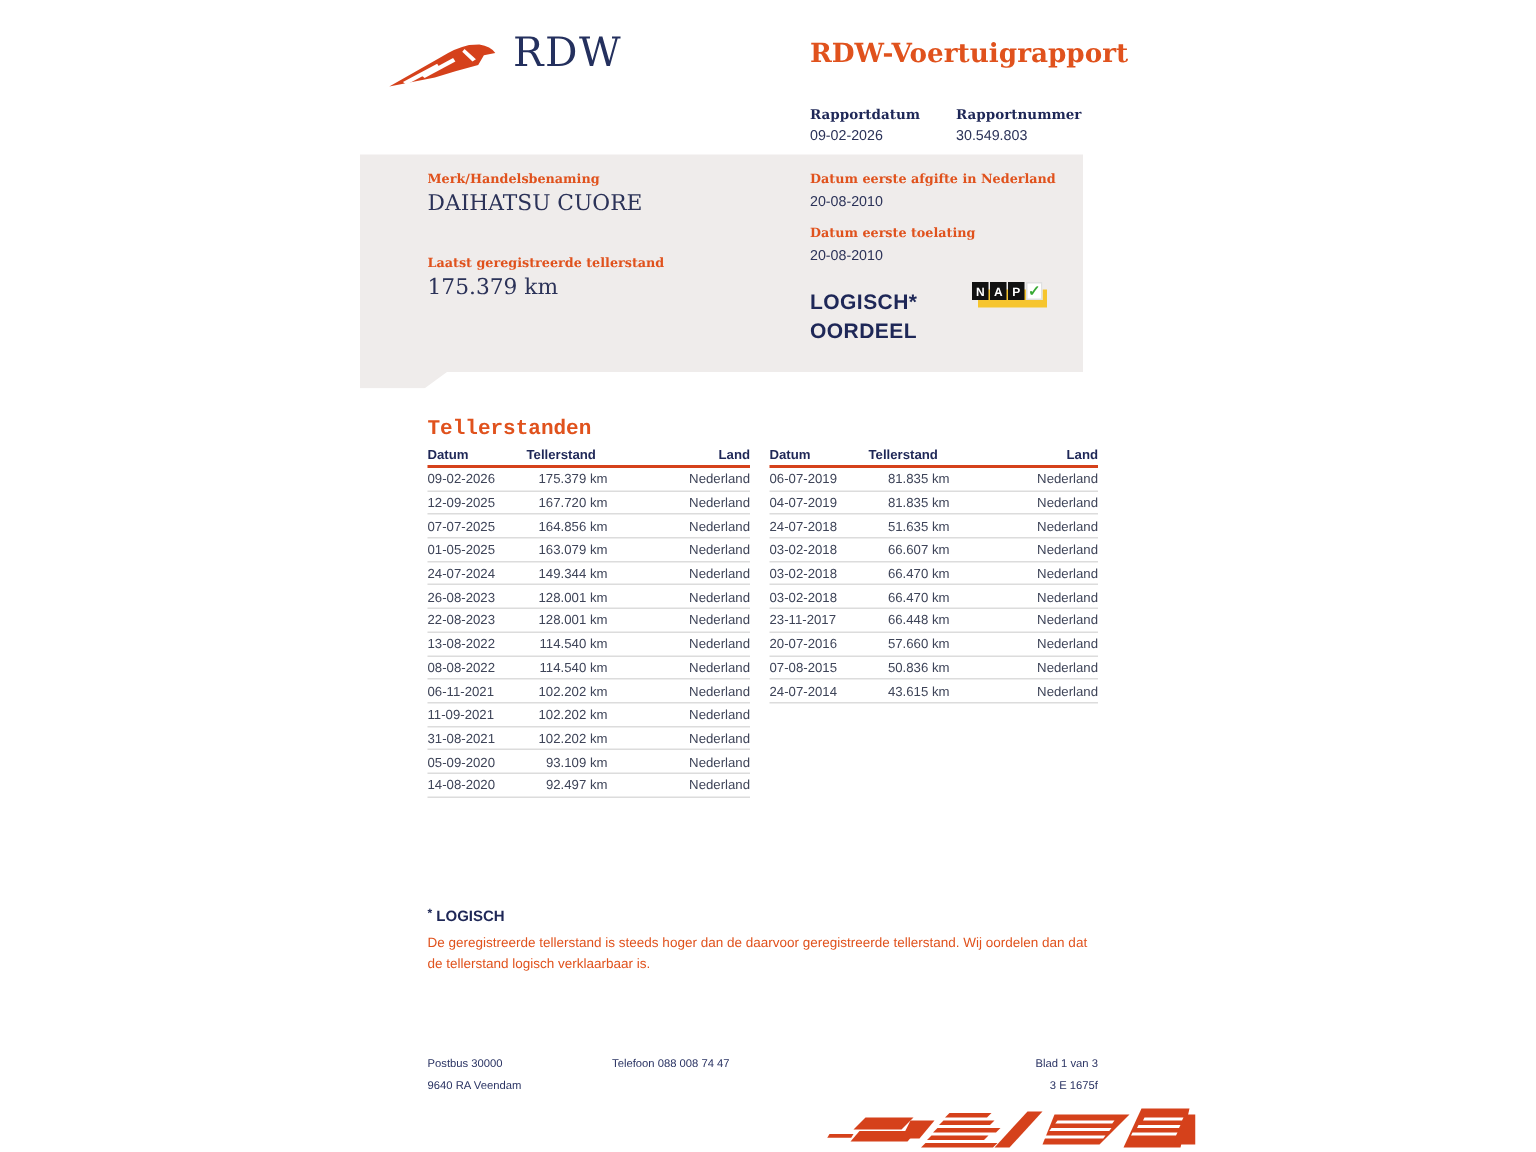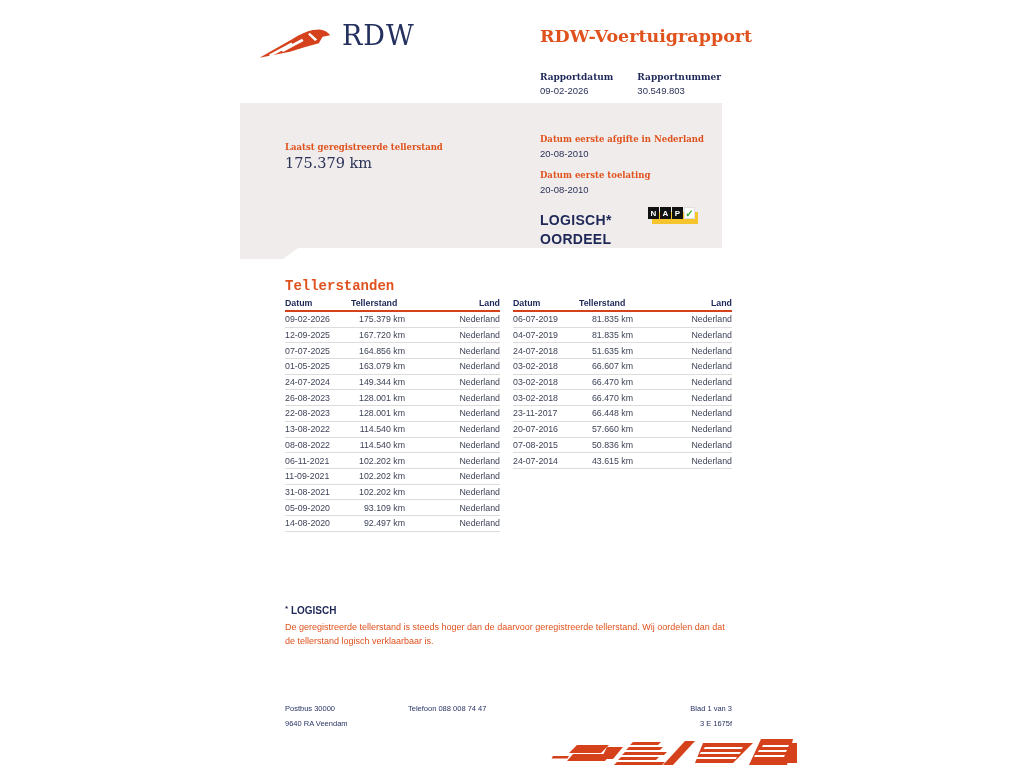--- a/index.html
+++ b/index.html
@@ -17,21 +17,21 @@
   .rep-col{min-width:58px;}
 
   
   .graybox{left:240px;top:103px;width:482px;height:145px;background:#EFECEB;}
   .graybox:after{content:"";position:absolute;left:0;top:100%;width:58px;height:11px;background:#EFECEB;
                  clip-path:polygon(0 0,100% 0,74% 100%,0 100%);}
   .fld-lbl{font-family:"DejaVu Serif", serif;font-weight:bold;font-size:8.5px;color:#E0521D;}
   .fld-val{font-family:"DejaVu Serif", serif;font-size:14.5px;color:#2B3258;margin-top:3px;}
   .fld-val.sm{font-size:9.5px;font-family:"Liberation Sans", sans-serif;margin-top:4px;}
   .gb-l{position:absolute;left:45px;top:12px;}
-  .gb-r{position:absolute;left:300px;top:12px;margin-top:19px;}
+  .gb-r{position:absolute;left:300px;top:12px;}
   .fld{margin-bottom:11px;}
   .oordeel{font-size:14px;font-weight:bold;color:#1E2757;letter-spacing:.3px;line-height:19px;margin-top:16px;}
   .nap{position:absolute;left:108px;top:73px;width:52px;height:18px;}
   .nap .shadow{position:absolute;left:4px;top:5px;width:46px;height:12px;background:#F6C52E;}
   .nap .tiles{position:absolute;left:0;top:0;display:flex;gap:1px;}
   .nap .tile{width:11px;height:12px;background:#111111;color:#ffffff;font-size:8px;font-weight:bold;
              display:flex;align-items:center;justify-content:center;}
   .nap .tile.check{background:#ffffff;color:#3AAA35;font-size:10px;border:1px solid #e0e0e0;box-sizing:border-box;}
 
   
@@ -85,20 +85,24 @@
     <div class="val">09-02-2026</div>
   </div>
   <div class="rep-col">
     <div class="lbl">Rapportnummer</div>
     <div class="val">30.549.803</div>
   </div>
 </div>
 
 <div class="abs graybox">
   <div class="gb-l">
+    <div class="fld">
+      <div class="fld-lbl">Merk/Handelsbenaming</div>
+      <div class="fld-val">DAIHATSU CUORE</div>
+    </div>
     <div class="fld" style="margin-top:27px;">
       <div class="fld-lbl">Laatst geregistreerde tellerstand</div>
       <div class="fld-val">175.379 km</div>
     </div>
   </div>
   <div class="gb-r">
     <div class="fld">
       <div class="fld-lbl">Datum eerste afgifte in Nederland</div>
       <div class="fld-val sm">20-08-2010</div>
     </div>

